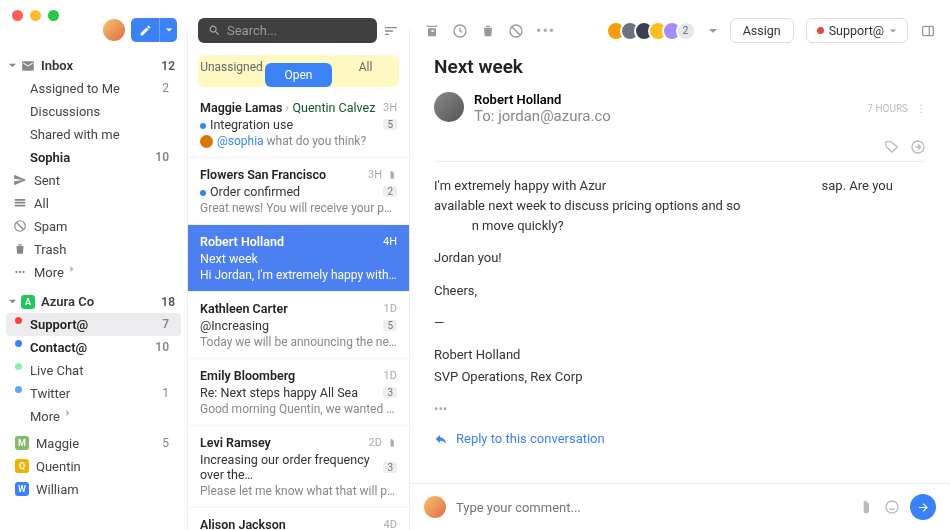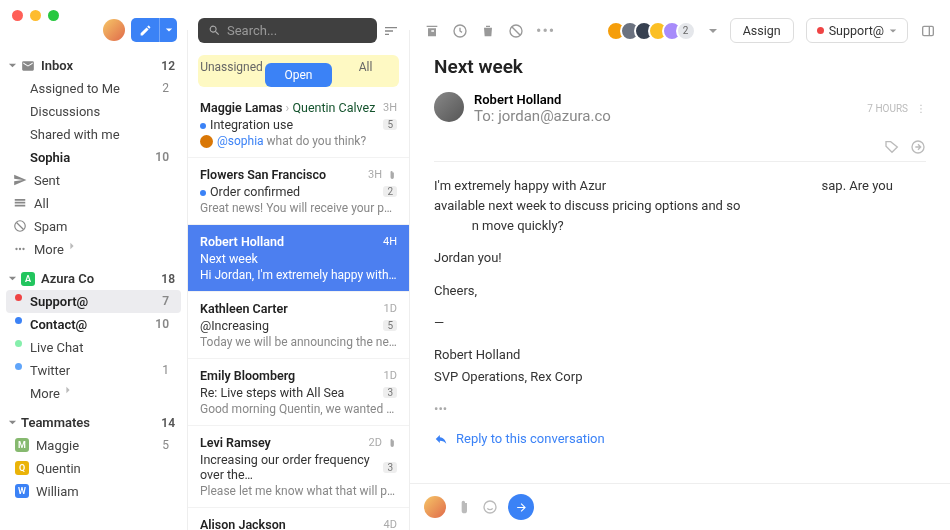--- a/index.html
+++ b/index.html
@@ -157,20 +157,26 @@
           </div>
           <div class="sb-item">
             <svg class="ic" viewBox="0 0 24 24" fill="currentColor">
               <circle cx="12" cy="12" r="9" fill="none" stroke="currentColor" stroke-width="2"></circle>
               <line x1="6" y1="6" x2="18" y2="18" stroke="currentColor" stroke-width="2"></line>
             </svg>
             <span>Spam</span>
           </div>
           <div class="sb-item">
             <svg class="ic" viewBox="0 0 24 24" fill="currentColor">
+              <path d="M6 7h12l-1 13H7L6 7zm3-3h6v2H9V4z"></path>
+            </svg>
+            <span>Trash</span>
+          </div>
+          <div class="sb-item">
+            <svg class="ic" viewBox="0 0 24 24" fill="currentColor">
               <path d="M6 10a2 2 0 100 4 2 2 0 000-4zm6 0a2 2 0 100 4 2 2 0 000-4zm6 0a2 2 0 100 4 2 2 0 000-4z"></path>
             </svg>
             <span>More</span>
             <svg width="8" height="8" viewBox="0 0 10 10" fill="#bbb" style="margin-left:4px;">
               <path d="M3 1l4 4-4 4z"></path>
             </svg>
           </div>
         </div>
     </div>
 
@@ -206,27 +212,20 @@
           <div class="sb-item">
             <span>More</span>
             <svg width="8" height="8" viewBox="0 0 10 10" fill="#bbb" style="margin-left:4px;">
               <path d="M3 1l4 4-4 4z"></path>
             </svg>
           </div>
         </div>
     </div>
 
     <div class="sb-section">
-      <div class="sb-header">
-        <svg class="chev" viewBox="0 0 10 10" fill="#888">
-            <path d="M1 3l4 4 4-4z"></path>
-          </svg>
-        <span>Teammates</span>
-        <span class="count" style="margin-left:auto;font-size:12px;color:#555;font-weight:600;">14</span>
-      </div>
       <div id="sb-team-items">
           <div class="sb-item">
             <span class="square-avatar" style="background:#86b96f">M</span>
             <span>Maggie</span>
             <span class="count">5</span>
           </div>
           <div class="sb-item">
             <span class="square-avatar" style="background:#eab308">Q</span>
             <span>Quentin</span>
           </div>
@@ -315,21 +314,21 @@
     <div class="prev">Today we will be announcing the new a…</div>
         </div>
         <div class="thread">
     <div class="line1">
             <div><span class="from">Emily Bloomberg</span></div>
             <div style="display:flex;align-items:center;gap:2px;">
               <span class="time">1D</span>
             </div>
           </div>
     <div class="subj">
-            <span>Re: Live steps with All Sea</span>
+            <span>Re: Next steps happy All Sea</span>
             <span class="cnt-badge">3</span>
           </div>
     <div class="prev">Good morning Quentin, we wanted to le…</div>
         </div>
         <div class="thread">
     <div class="line1">
             <div><span class="from">Levi Ramsey</span></div>
             <div style="display:flex;align-items:center;gap:2px;">
               <span class="time">2D</span>
               <svg class="attach-ic" viewBox="0 0 24 24" fill="currentColor">
@@ -437,20 +436,21 @@
       <div class="reply-link">
         <svg width="14" height="14" viewBox="0 0 24 24" fill="currentColor">
             <path d="M10 9V5l-7 7 7 7v-4.1c5 0 8.5 1.6 11 5.1-1-5-4-10-11-11z"></path>
           </svg>
         <span>Reply to this conversation</span>
       </div>
     </div>
 
     <div class="compose-bar">
       <div class="compose-av"></div>
+      <input class="compose-input" placeholder="Type your comment..." style="">
       <svg width="16" height="16" viewBox="0 0 24 24" fill="#bbb">
           <path d="M16.5 6v11.5a4 4 0 01-8 0V5a2.5 2.5 0 015 0v10.5a1 1 0 01-2 0V6"></path>
         </svg>
       <svg width="16" height="16" viewBox="0 0 24 24" fill="none" stroke="#bbb" stroke-width="2">
           <circle cx="12" cy="12" r="9"></circle>
           <path d="M8 14s1.5 2 4 2 4-2 4-2M9 9h.01M15 9h.01"></path>
         </svg>
       <div class="send-btn">
         <svg width="13" height="13" viewBox="0 0 24 24" fill="#fff">
             <path d="M12 4l-1.4 1.4L16.2 11H4v2h12.2l-5.6 5.6L12 20l8-8-8-8z"></path>

